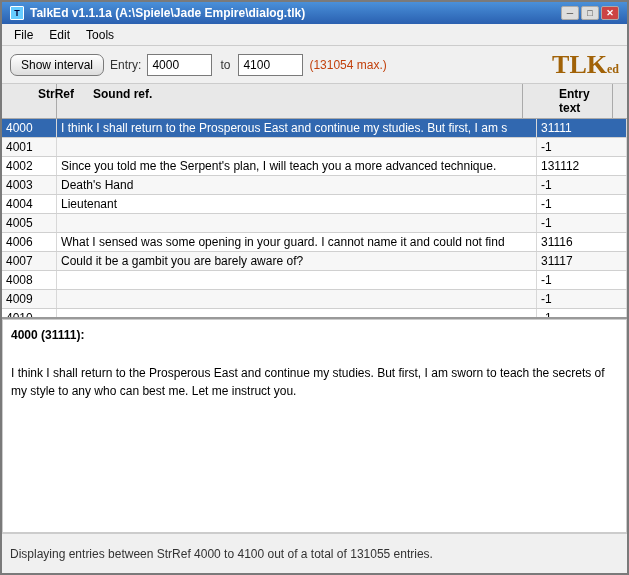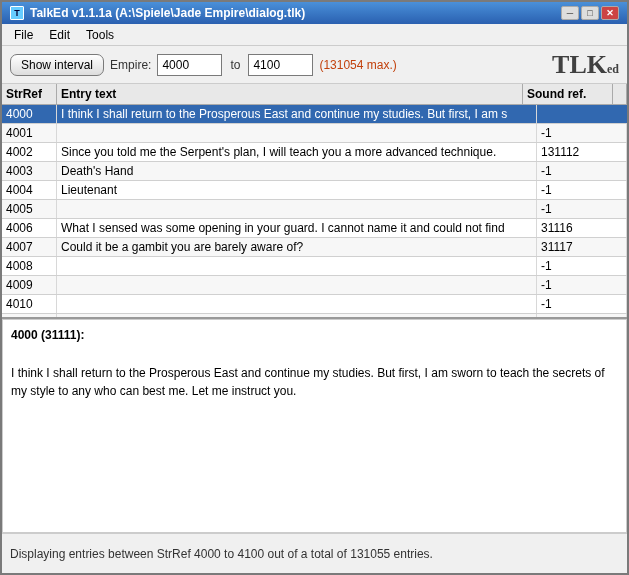--- a/index.html
+++ b/index.html
@@ -133,21 +133,21 @@
     .toolbar-max {
       font-size: 12px;
       color: #c2410c;
     }
 
     .tlk-logo {
       margin-left: auto;
       font-size: 26px;
       font-weight: bold;
       font-family: Georgia, serif;
-      color: #404040;
+      color: #a16207;
       line-height: 1;
     }
 
     .tlk-logo .sub {
       font-size: 12px;
       vertical-align: baseline;
     }
 
     
     .table-container {
@@ -166,20 +166,21 @@
       background: #e8e8e8;
       border-bottom: 1px solid #aaa;
       font-size: 12px;
       font-weight: bold;
       flex-shrink: 0;
     }
 
     .table-header > div {
       padding: 3px 4px;
       border-right: 1px solid #aaa;
+      margin-left: 32px;
     }
 
     .table-scroll {
       overflow-y: scroll;
       overflow-x: hidden;
       flex: 1;
     }
 
     .table-row {
       display: grid;
@@ -268,43 +269,44 @@
   </div>
 
   <div class="menu-bar">
     <div class="menu-item">File</div>
     <div class="menu-item">Edit</div>
     <div class="menu-item">Tools</div>
   </div>
 
   <div class="toolbar">
     <button class="btn-show-interval">Show interval</button>
-    <span class="toolbar-label">Empire:</span>
+    <span class="toolbar-label">Entry:</span>
     <input class="toolbar-input" value="4000" style="">
     <span class="toolbar-to">to</span>
     <input class="toolbar-input" value="4100" style="">
     <span class="toolbar-max">(131054 max.)</span>
     <div class="tlk-logo">
       <span>TLK</span><span class="sub">ed</span>
     </div>
   </div>
 
   <div class="main-content">
 
     <div class="table-container">
       <div class="table-header">
         <div>StrRef</div>
+        <div>Sound ref.</div>
         <div>Entry text</div>
-        <div>Sound ref.</div>
         <div></div>
       </div>
       <div class="table-scroll">
         <div class="table-row selected">
           <div class="table-cell">4000</div>
           <div class="table-cell">I think I shall return to the Prosperous East and continue my studies. But first, I am s</div>
+          <div class="table-cell">31111</div>
         </div>
         <div class="table-row">
           <div class="table-cell">4001</div>
           <div class="table-cell"></div>
           <div class="table-cell">-1</div>
         </div>
         <div class="table-row">
           <div class="table-cell">4002</div>
           <div class="table-cell">Since you told me the Serpent's plan, I will teach you a more advanced technique.</div>
           <div class="table-cell">131112</div>

